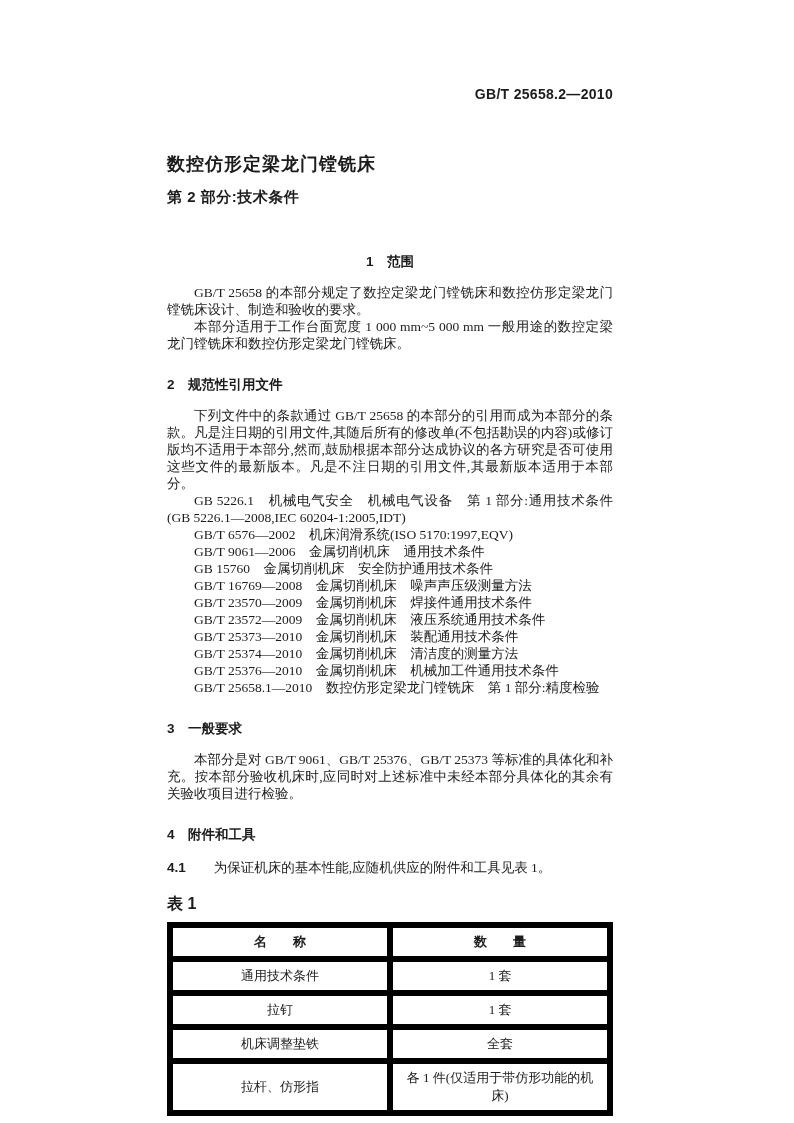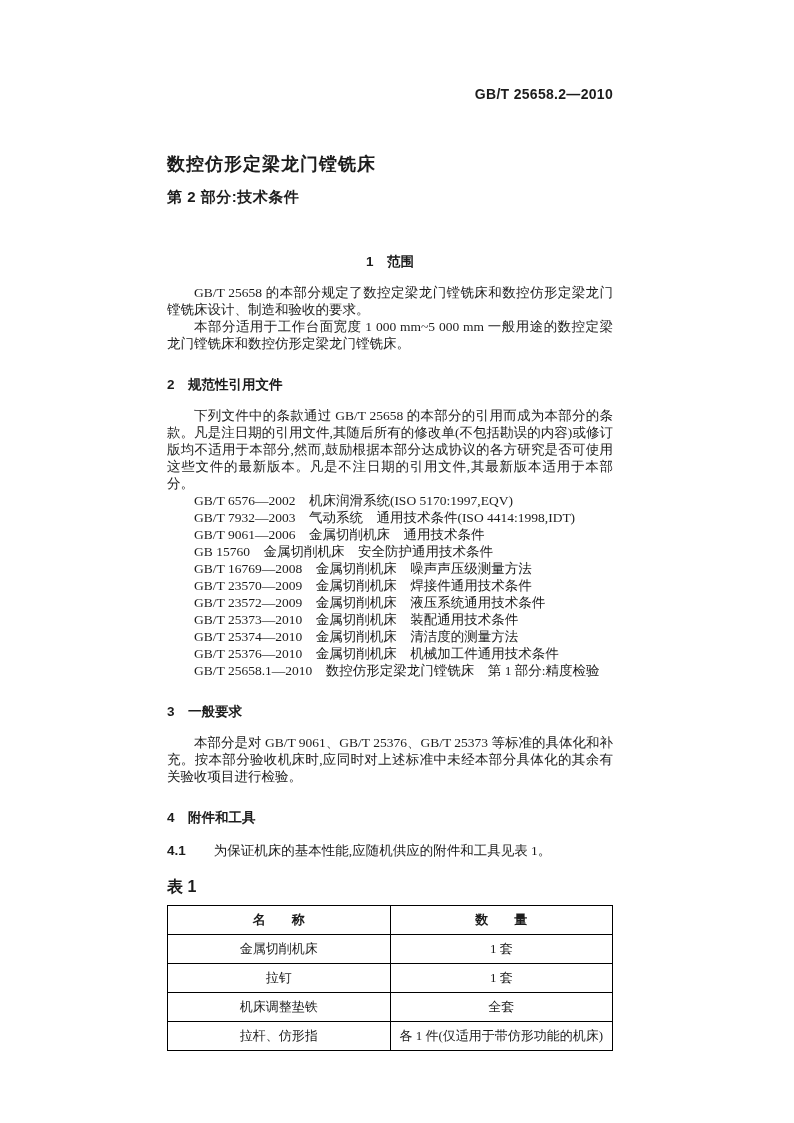--- a/index.html
+++ b/index.html
@@ -78,21 +78,21 @@
     font-size: 16px;
     margin: 16px 0 7px 0;
   }
   table.acc-table {
     width: 100%;
     border-collapse: collapse;
     border: 1.6px solid #1c1c1c;
     table-layout: fixed;
   }
   table.acc-table th, table.acc-table td {
-    border: 1px solid #000000;
+    border: 6px solid #000000;
     text-align: center;
     vertical-align: middle;
     font-size: 13px;
     padding: 5px 6px;
     height: 16px;
   }
   table.acc-table th {
     font-family: "Liberation Sans", "DejaVu Sans", sans-serif;
     font-weight: bold;
   }
@@ -108,22 +108,22 @@
     <div class="doc-title-l1">数控仿形定梁龙门镗铣床</div>
     <div class="doc-title-l2">第 2 部分:技术条件</div>
   </div>
 
   <div class="sec-heading first">1　范围</div>
   <p class="body">GB/T 25658 的本部分规定了数控定梁龙门镗铣床和数控仿形定梁龙门镗铣床设计、制造和验收的要求。</p>
   <p class="body">本部分适用于工作台面宽度 1 000 mm~5 000 mm 一般用途的数控定梁龙门镗铣床和数控仿形定梁龙门镗铣床。</p>
 
   <div class="sec-heading">2　规范性引用文件</div>
   <p class="body">下列文件中的条款通过 GB/T 25658 的本部分的引用而成为本部分的条款。凡是注日期的引用文件,其随后所有的修改单(不包括勘误的内容)或修订版均不适用于本部分,然而,鼓励根据本部分达成协议的各方研究是否可使用这些文件的最新版本。凡是不注日期的引用文件,其最新版本适用于本部分。</p>
+  <p class="ref">GB 5226.1　机械电气安全　机械电气设备　第 1 部分:通用技术条件(GB 5226.1—2008,IEC 60204-1:2005,IDT)</p>
   <p class="ref">GB/T 6576—2002　机床润滑系统(ISO 5170:1997,EQV)</p>
-  <p class="ref">GB/T 7932—2003　气动系统　通用技术条件(ISO 4414:1998,IDT)</p>
   <p class="ref">GB/T 9061—2006　金属切削机床　通用技术条件</p>
   <p class="ref">GB 15760　金属切削机床　安全防护通用技术条件</p>
   <p class="ref">GB/T 16769—2008　金属切削机床　噪声声压级测量方法</p>
   <p class="ref">GB/T 23570—2009　金属切削机床　焊接件通用技术条件</p>
   <p class="ref">GB/T 23572—2009　金属切削机床　液压系统通用技术条件</p>
   <p class="ref">GB/T 25373—2010　金属切削机床　装配通用技术条件</p>
   <p class="ref">GB/T 25374—2010　金属切削机床　清洁度的测量方法</p>
   <p class="ref">GB/T 25376—2010　金属切削机床　机械加工件通用技术条件</p>
   <p class="ref">GB/T 25658.1—2010　数控仿形定梁龙门镗铣床　第 1 部分:精度检验</p>
 
@@ -139,21 +139,21 @@
 
   <table class="acc-table">
     <thead>
       <tr>
         <th>名　　称</th>
         <th>数　　量</th>
       </tr>
     </thead>
     <tbody>
       <tr>
-        <td>金属切削机床</td>
+        <td>通用技术条件</td>
         <td>1 套</td>
       </tr>
       <tr>
         <td>拉钉</td>
         <td>1 套</td>
       </tr>
       <tr>
         <td>机床调整垫铁</td>
         <td>全套</td>
       </tr>

